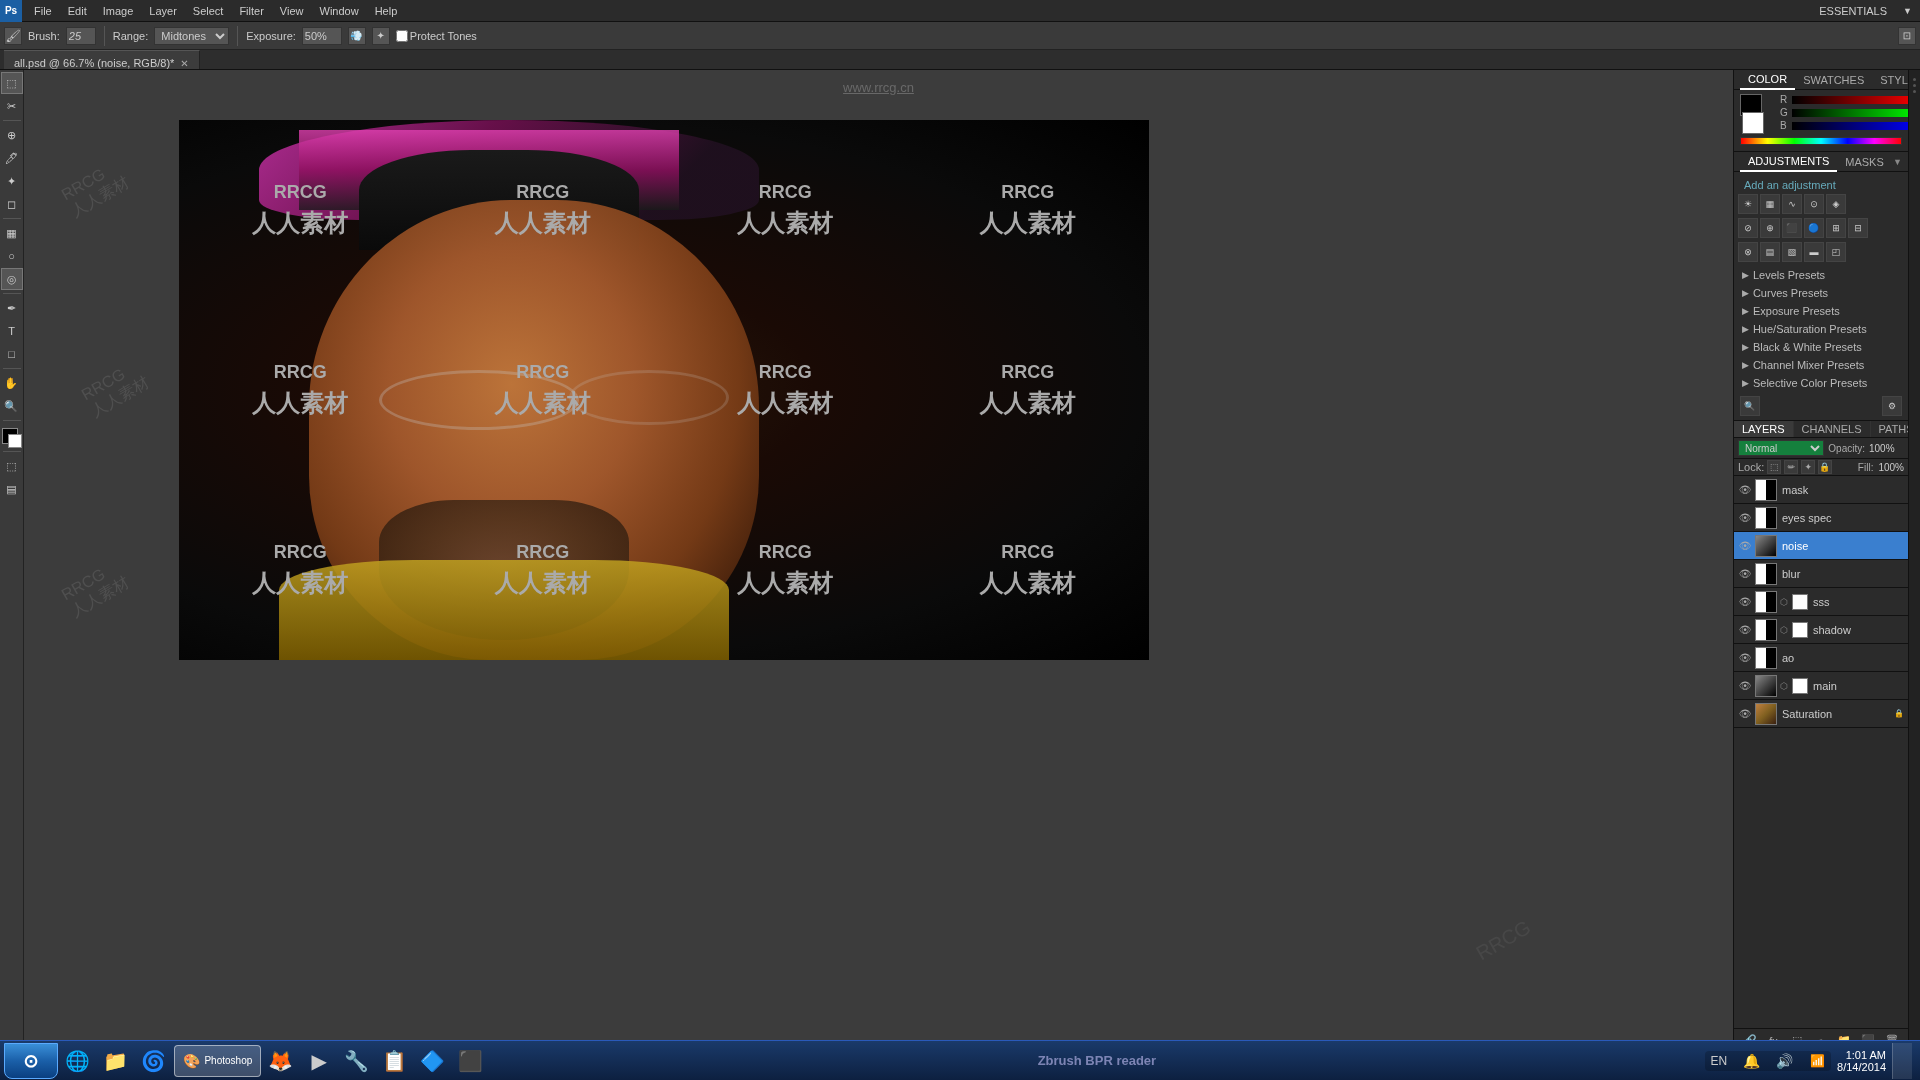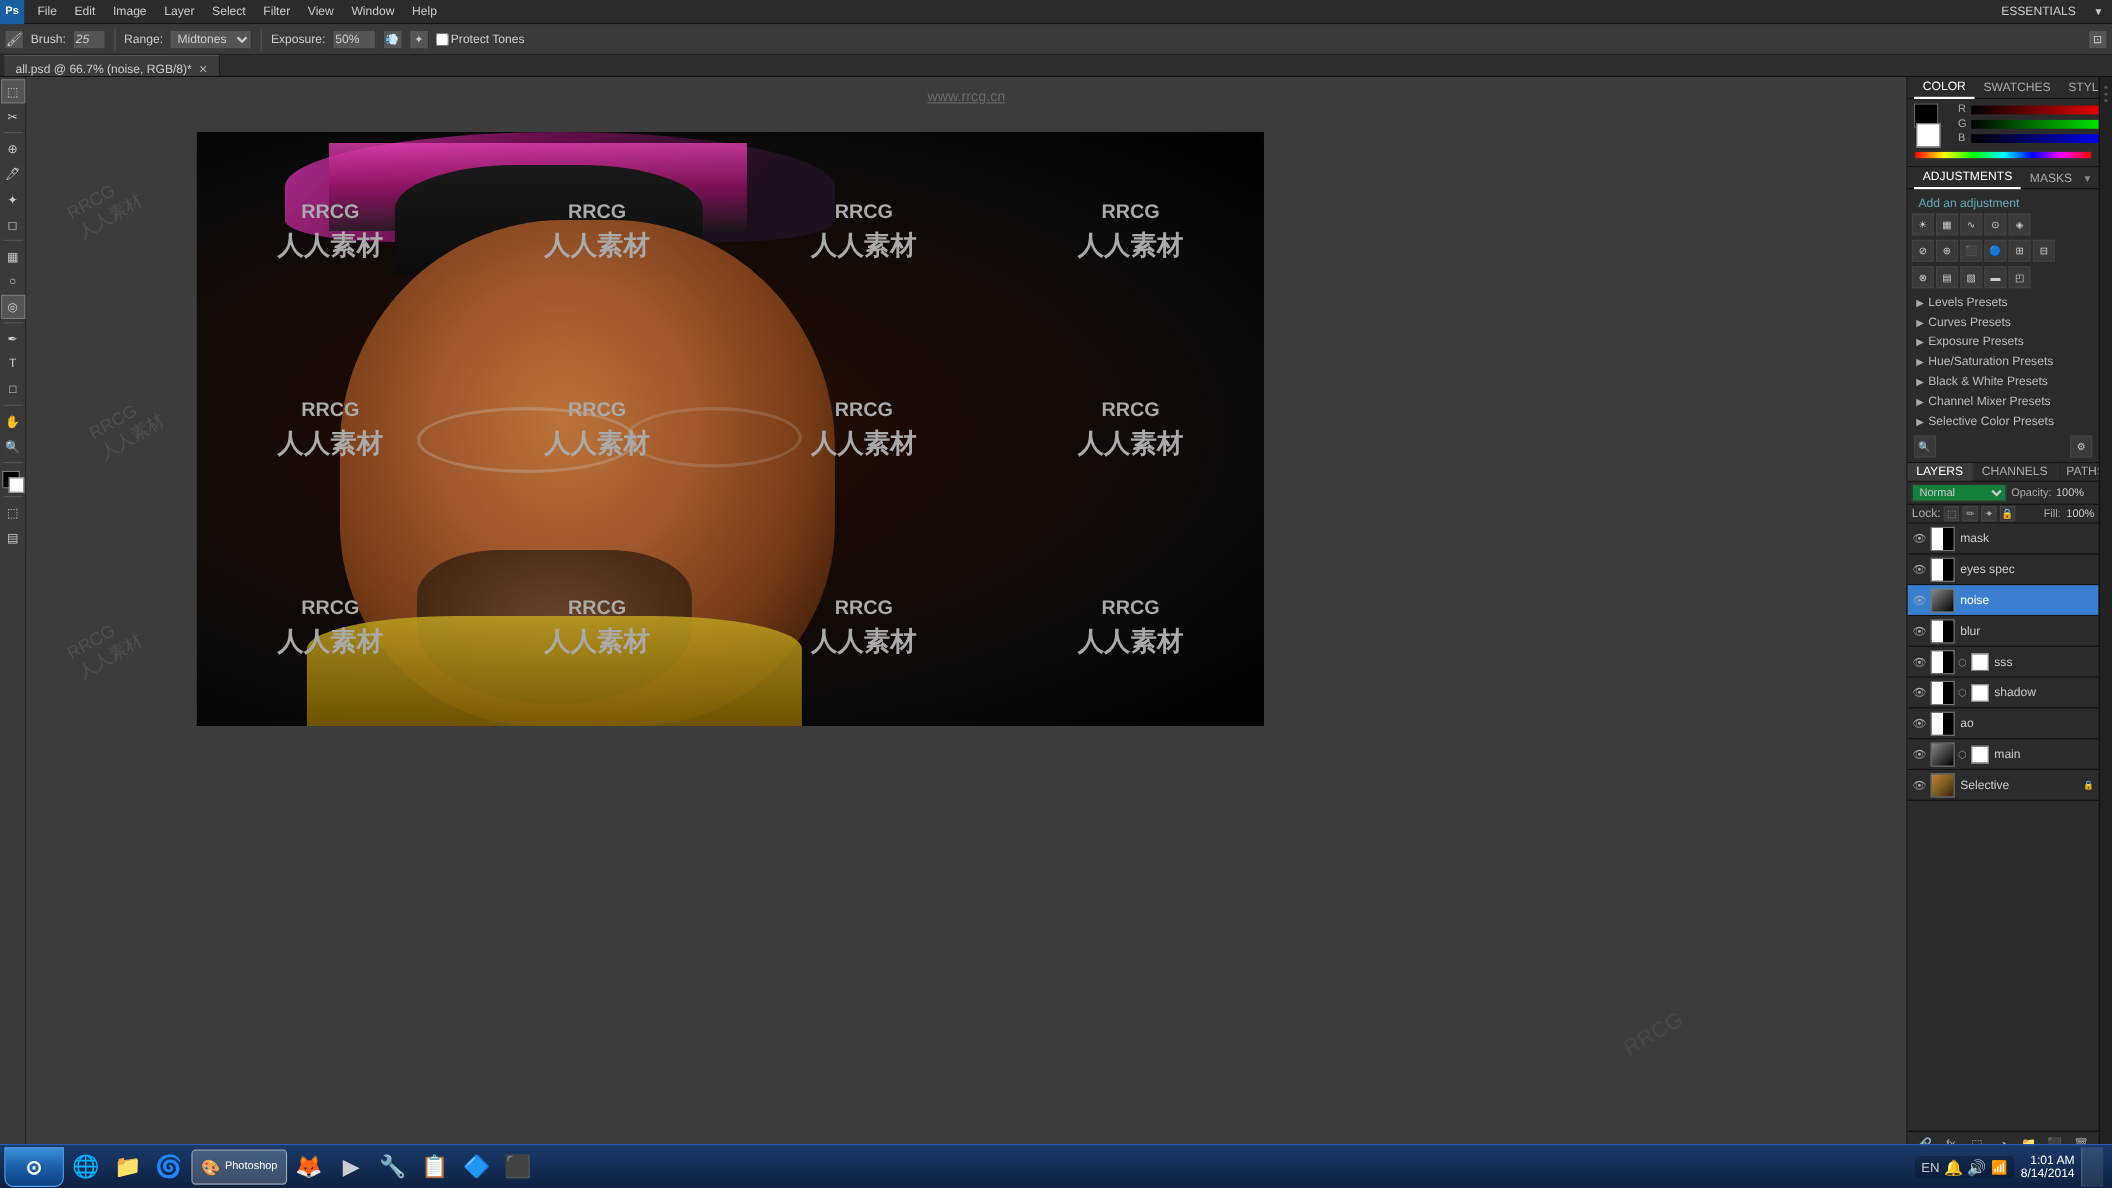--- a/index.html
+++ b/index.html
@@ -278,21 +278,21 @@
       height: 32px; padding: 0 8px; background: rgba(255,255,255,0.1);
       border: 1px solid rgba(255,255,255,0.2); border-radius: 4px;
       display: flex; align-items: center; gap: 4px; cursor: pointer; color: white; font-size: 11px;
     }
     .taskbar-app.active { background: rgba(255,255,255,0.2); border-color: rgba(255,255,255,0.5); }
     .taskbar-right {
       margin-left: auto; display: flex; align-items: center; gap: 6px; padding-right: 4px;
     }
     .taskbar-clock { color: white; font-size: 11px; text-align: right; }
     .taskbar-tray {
-      display: flex; align-items: center; gap: 4px;
+      display: flex; align-items: center; gap: 16px;
       background: rgba(0,0,0,0.2); padding: 2px 6px; border-radius: 4px;
     }
 
     
     ::-webkit-scrollbar { width: 8px; }
     ::-webkit-scrollbar-track { background: #2b2b2b; }
     ::-webkit-scrollbar-thumb { background: #555; border-radius: 2px; }
 
     
     .panel-collapse { font-size: 9px; color: #888; cursor: pointer; margin-left: auto; }
@@ -660,21 +660,21 @@
           <span class="eye-icon">👁</span>
           <div class="layer-thumb gradient"></div>
           <span class="chain-icon">⬡</span>
           <div class="layer-mask"></div>
           <span class="layer-name">main</span>
         </div>
 
         <div class="layer-row">
           <span class="eye-icon">👁</span>
           <div class="layer-thumb gradient" style="background:linear-gradient(135deg, #c08040 0%, #806020 50%, #3a2010 100%);"></div>
-          <span class="layer-name">Selective</span>
+          <span class="layer-name">Saturation</span>
           <span class="lock-layer-icon">🔒</span>
         </div>
 
       </div>
 
       <div class="layers-bottom">
         <div class="layers-bottom-btn" title="Link layers">🔗</div>
         <div class="layers-bottom-btn" title="Add layer style">fx</div>
         <div class="layers-bottom-btn" title="Add layer mask">⬚</div>
         <div class="layers-bottom-btn" title="New adjustment layer">◑</div>
@@ -719,20 +719,23 @@
     <span style="font-size:14px;">🎨</span>
     <span style="font-size:10px;">Photoshop</span>
   </div>
   <div class="taskbar-icon">🦊</div>
   <div class="taskbar-icon">▶</div>
   <div class="taskbar-icon">🔧</div>
   <div class="taskbar-icon">📋</div>
   <div class="taskbar-icon">🔷</div>
   <div class="taskbar-icon">⬛</div>
 
+  <div style="flex:1; display:flex; align-items:center; justify-content:center;">
+    <span style="color:#aad; font-size:13px; font-weight:bold; opacity:0.7;">Zbrush BPR reader</span>
+  </div>
 
   <div class="taskbar-right">
     <div class="taskbar-tray">
       <span style="color:#ccc;font-size:12px;">EN</span>
       <span style="color:#ccc;font-size:14px;">🔔</span>
       <span style="color:#ccc;font-size:14px;">🔊</span>
       <span style="color:#ccc;font-size:12px;">📶</span>
     </div>
     <div style="display:flex; flex-direction:column; align-items:flex-end;">
       <span class="taskbar-clock">1:01 AM</span>

